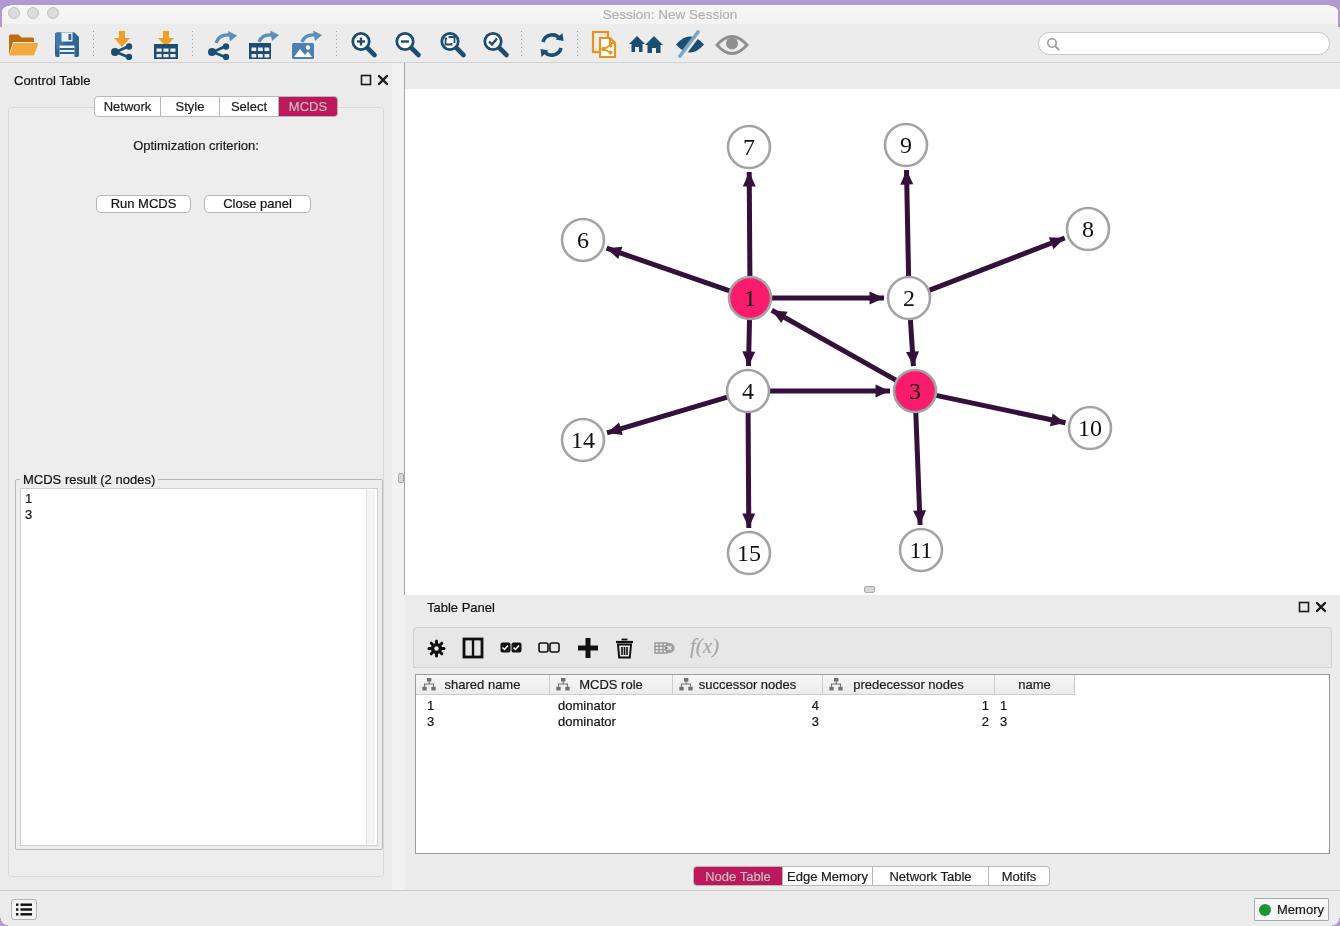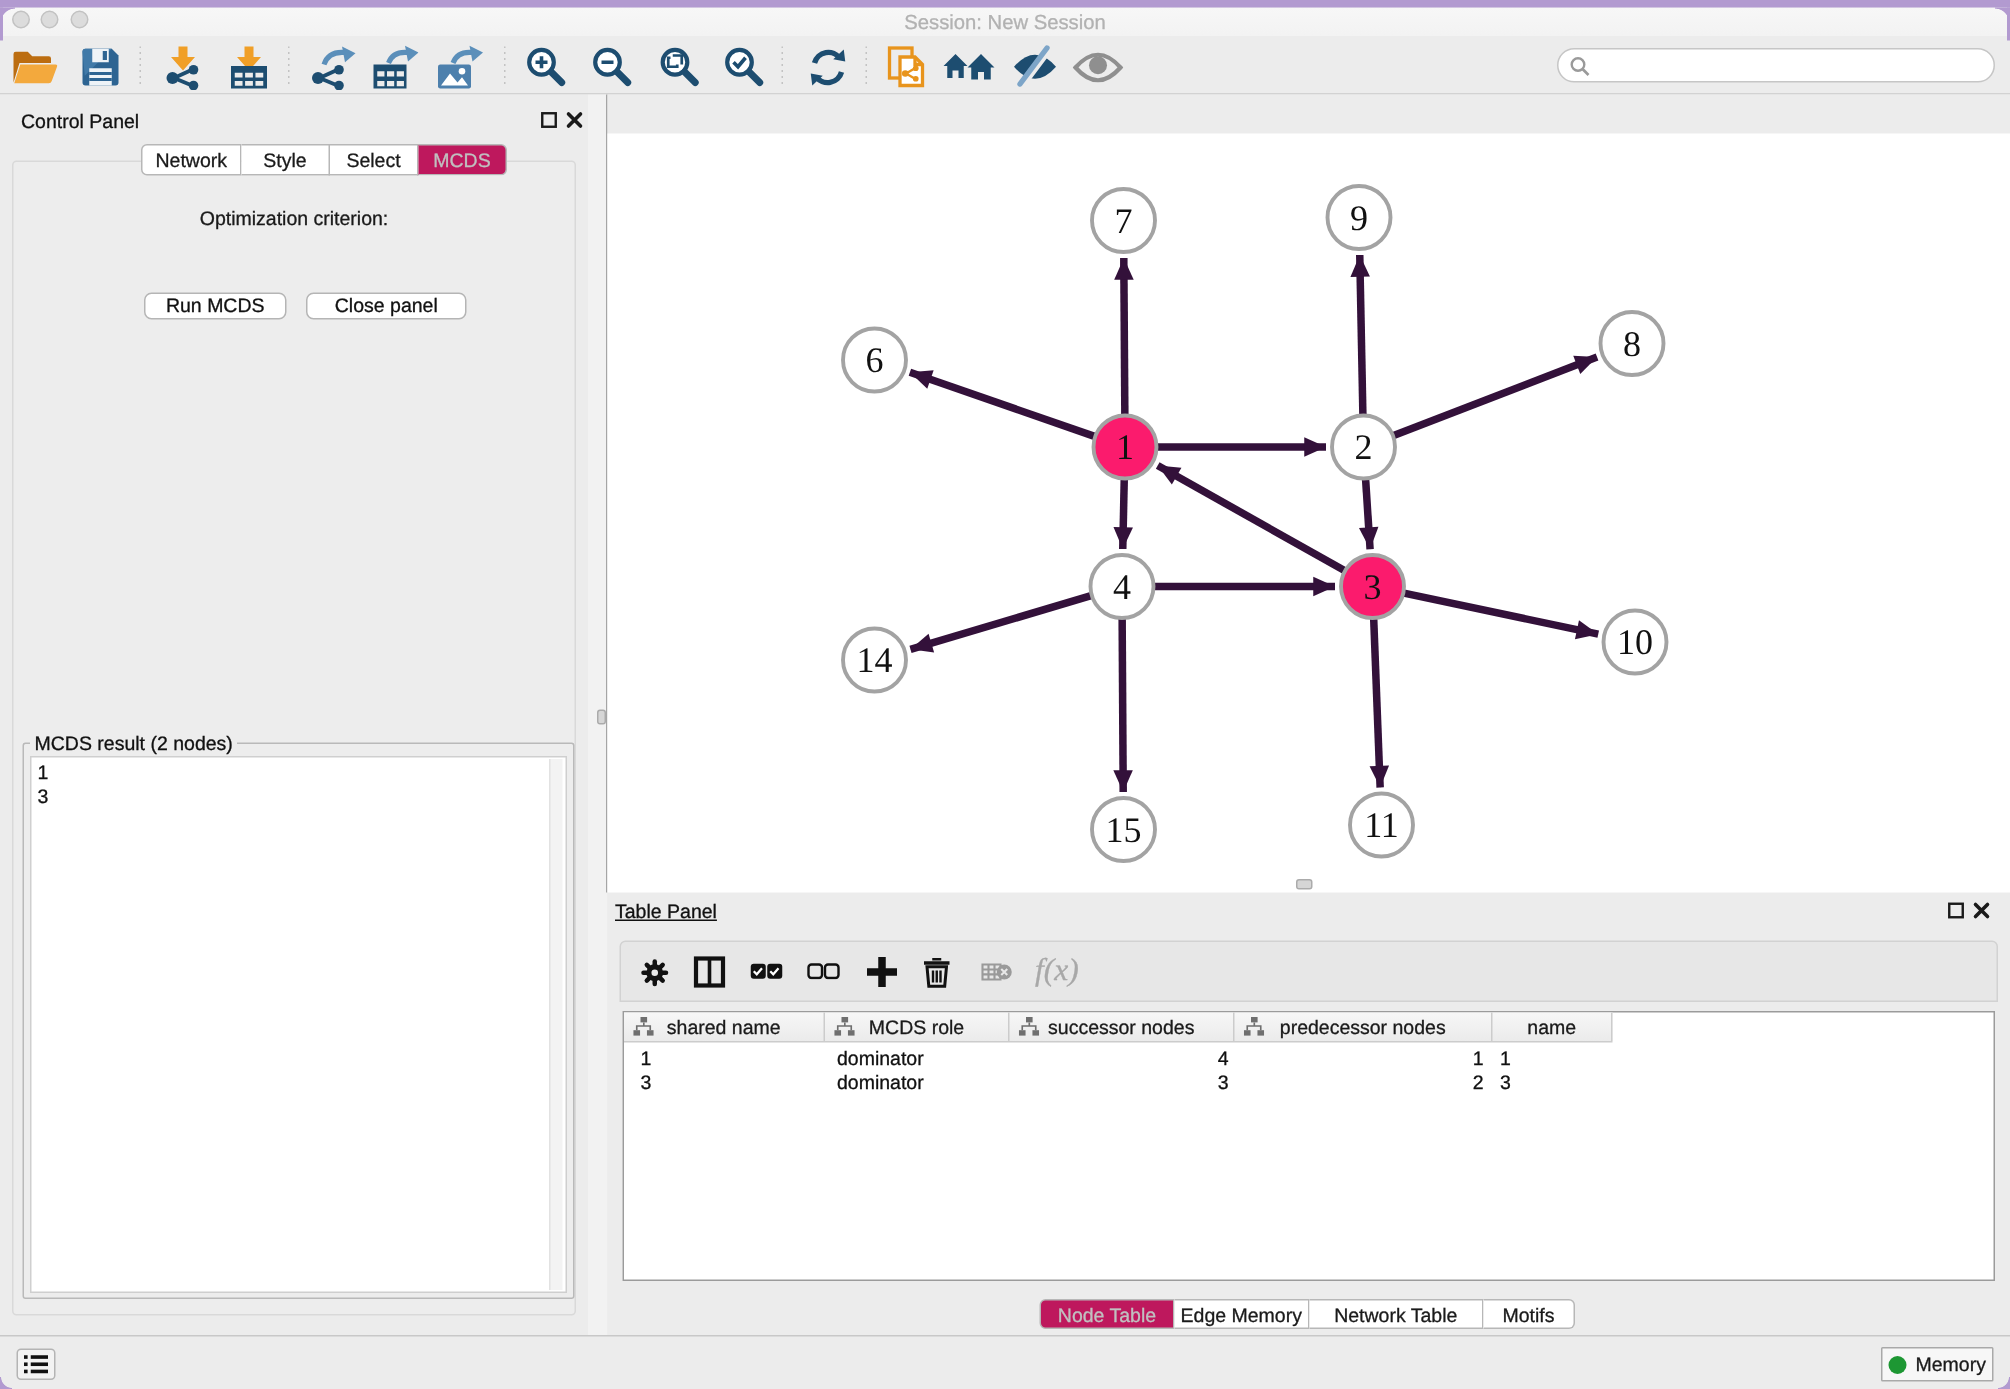--- a/index.html
+++ b/index.html
@@ -199,38 +199,38 @@
       <circle cx="17" cy="13.5" r="6" fill="#8f8f8f"></circle>
     </svg>
     <div id="search">
       <svg style="position:absolute;left:7px;top:4px;" width="15" height="15" viewBox="0 0 15 15">
         <circle cx="6" cy="6" r="4.2" fill="none" stroke="#9a9a9a" stroke-width="1.6"></circle>
         <line x1="9.2" y1="9.2" x2="13" y2="13" stroke="#9a9a9a" stroke-width="1.8"></line>
       </svg>
     </div>
   </div>
   <div id="cpanel">
-    <div id="cp-title">Control Panel</div>
+    <div id="cp-title">Control Table</div>
     <svg class="abs" style="left:360px; top:11px;" width="12" height="12" viewBox="0 0 12 12">
       <rect x="1.5" y="1.5" width="9" height="9" fill="none" stroke="#1a1a1a" stroke-width="1.6"></rect>
     </svg>
     <svg class="abs" style="left:377px; top:11px;" width="12" height="12" viewBox="0 0 12 12">
       <path d="M2,2 L10,10 M10,2 L2,10" stroke="#1a1a1a" stroke-width="2.4" stroke-linecap="round"></path>
     </svg>
     <div id="cp-tabs">
       <div class="seg first" style="width:67px;">Network</div>
       <div class="seg" style="width:59px;">Style</div>
       <div class="seg" style="width:59px;">Select</div>
       <div class="seg sel last" style="width:59px;">MCDS</div>
     </div>
     <div id="cp-pane">
       <div class="abs" style="left:0; top:30px; width:100%; text-align:center; font-size:13px; color:#1a1a1a;">Optimization criterion:</div>
       <div class="abs btn" style="left:87px; top:87px; width:95px; height:18px; line-height:16px;">Run MCDS</div>
       <div class="abs btn" style="left:195px; top:87px; width:107px; height:18px; line-height:16px;">Close panel</div>
-      <div class="abs" id="resultbox" style="left:6px; top:380px; width:368px; height:369px;">
+      <div class="abs" id="resultbox" style="left:6px; top:364px; width:368px; height:369px;">
         <fieldset style="position:absolute; left:0; top:0; width:368px; height:378px; border:1px solid #b9b9b9; border-radius:2px;">
           <legend style="font-size:13px; color:#111; margin-left:4px; padding:0 3px;">MCDS result (2 nodes)</legend>
         </fieldset>
         <div class="abs" style="left:5px; top:16px; width:358px; height:358px; background:#fff; border:1px solid #cfcfcf;">
           <div class="abs" style="left:4px; top:2px; font-size:13px; color:#111; line-height:16px;">1<br>3</div>
           <div class="abs" style="right:2px; top:1px; width:9px; height:354px; background:#f3f3f3; border-left:1px solid #e2e2e2;"></div>
         </div>
       </div>
     </div>
   </div>
@@ -286,21 +286,21 @@
           <text x="685" y="347">10</text>
           <text x="516" y="469">11</text>
           <text x="178" y="359">14</text>
           <text x="344" y="472">15</text>
         </g>
       </svg>
     </div>
   </div>
   <div id="hknob"></div>
   <div id="tpanel">
-    <div class="abs" style="left:5px; top:4px; font-size:13px; color:#111;text-decoration:underline;">Table Panel</div>
+    <div class="abs" style="left:22px; top:4px; font-size:13px; color:#111;">Table Panel</div>
     <svg class="abs" style="left:893px; top:5px;" width="12" height="12" viewBox="0 0 12 12">
       <rect x="1.5" y="1.5" width="9" height="9" fill="none" stroke="#1a1a1a" stroke-width="1.6"></rect>
     </svg>
     <svg class="abs" style="left:910px; top:5px;" width="12" height="12" viewBox="0 0 12 12">
       <path d="M2,2 L10,10 M10,2 L2,10" stroke="#1a1a1a" stroke-width="2.4" stroke-linecap="round"></path>
     </svg>
     <div id="tp-toolbar">
       <svg class="abs" style="left:13px; top:11px;" width="19" height="19" viewBox="0 0 19 19">
         <g stroke="#111" stroke-width="3" stroke-linecap="round">
           <line x1="9.5" y1="2" x2="9.5" y2="17"></line>

